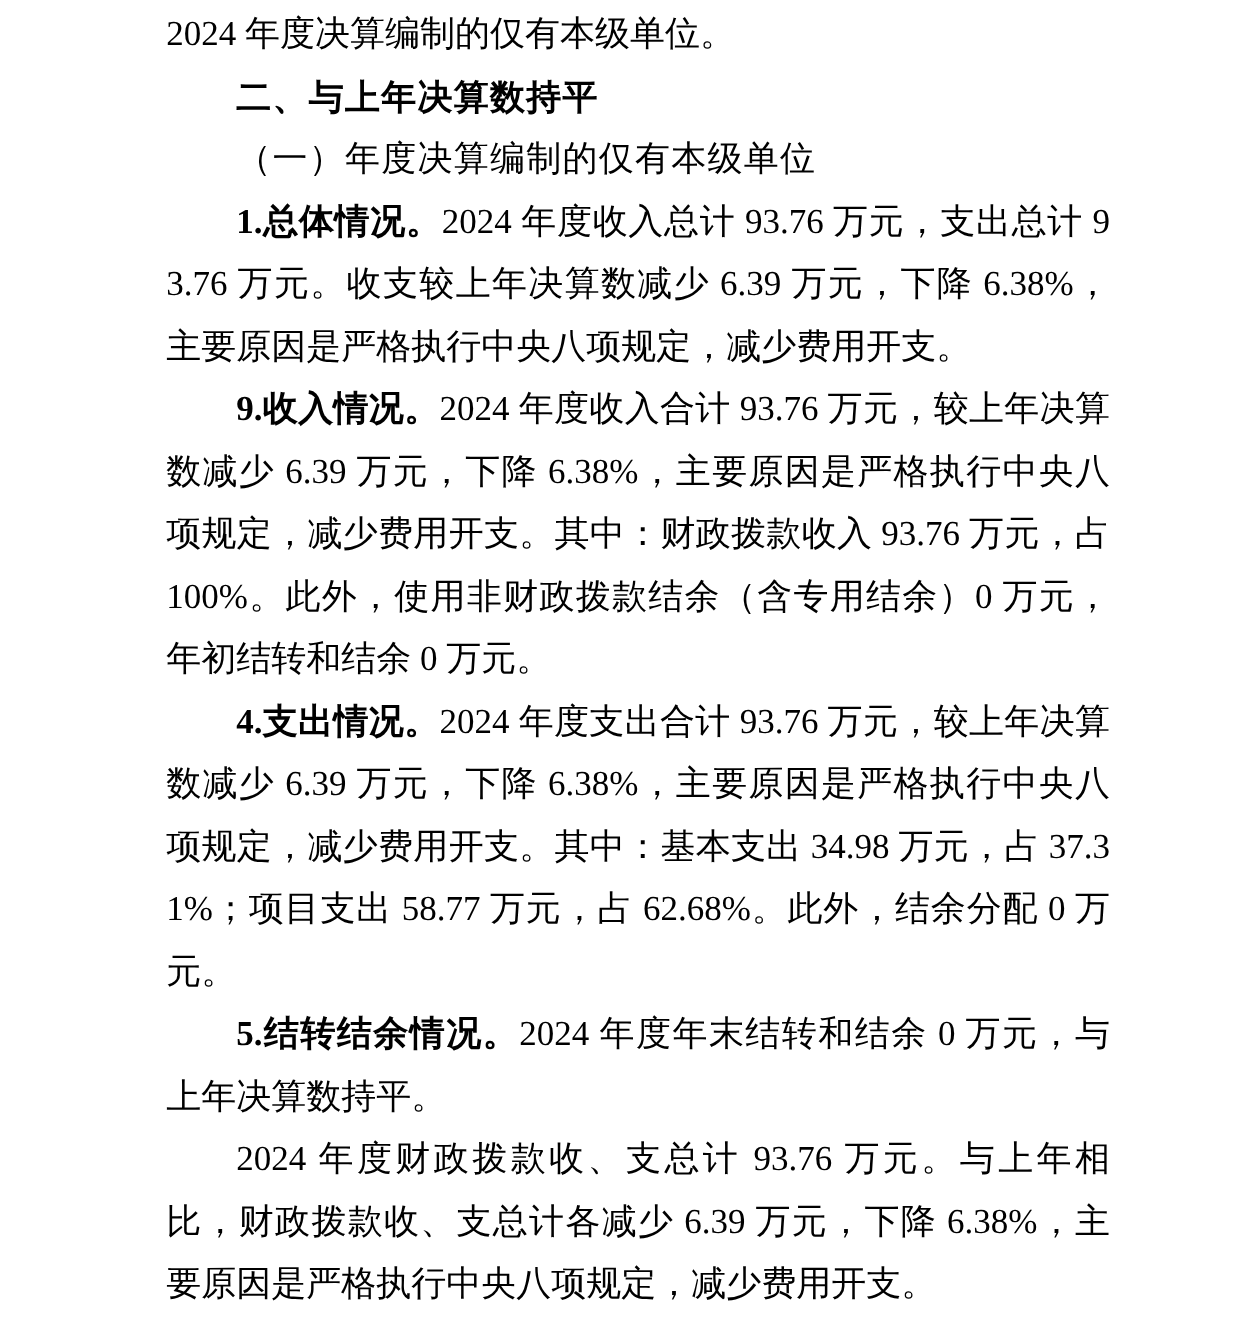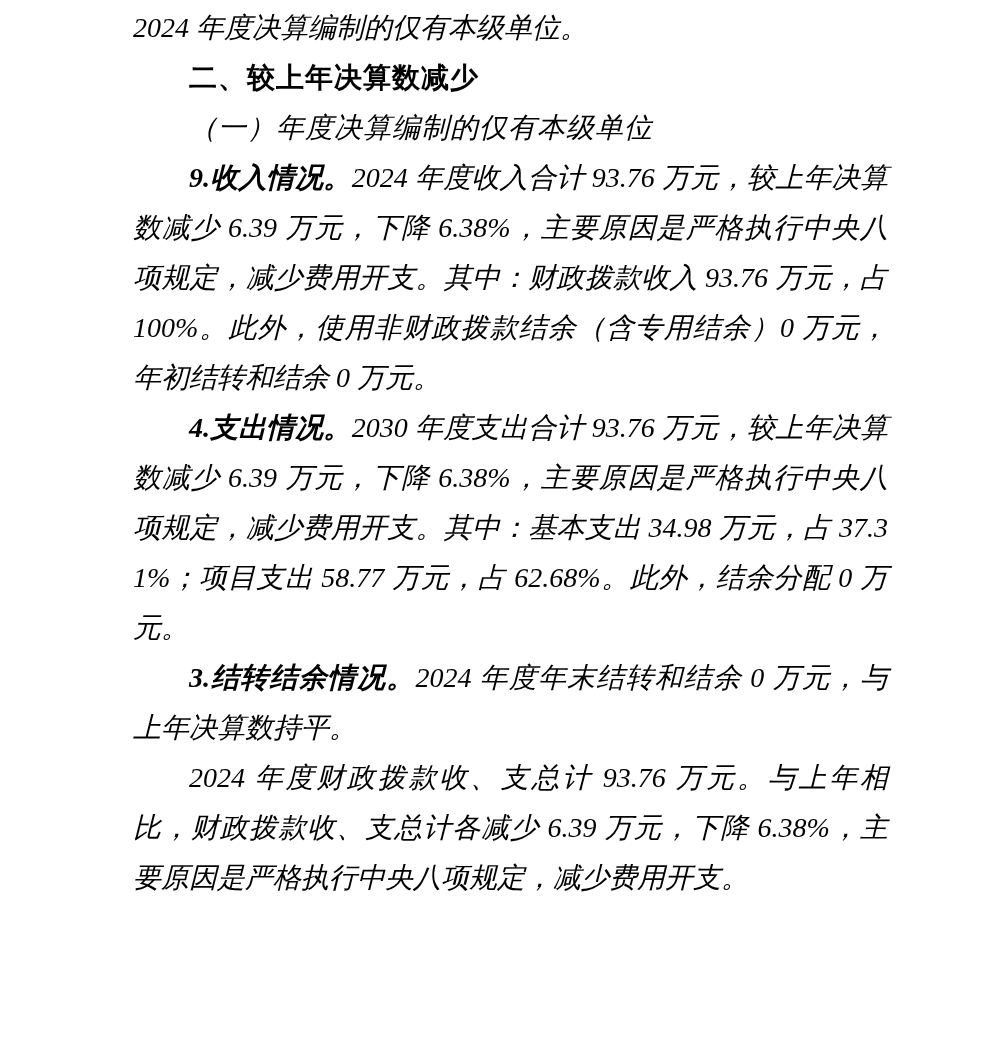--- a/index.html
+++ b/index.html
@@ -19,21 +19,20 @@
     line-height: 50px;
     color: #000000;
     overflow: hidden;
   }
   .para {
     margin: 0;
     text-align: justify;
     text-justify: inter-character;
     text-align-last: left;
     word-break: break-all;
-    font-style: italic;
   }
   .indent {
     text-indent: 2em;
   }
   .section-heading {
     margin: 0;
     text-indent: 2em;
     font-family: "Liberation Sans", sans-serif;
     font-weight: bold;
     font-size: 28px;
@@ -50,27 +49,28 @@
     font-weight: bold;
   }
 </style>
 </head>
 <body>
 
 <div class="page">
 
   <p class="para">2024 年度决算编制的仅有本级单位。</p>
 
-  <h2 class="section-heading">二、较上年决算数减少</h2>
+  <h2 class="section-heading">二、与上年决算数持平</h2>
 
   <p class="para subsection-heading">（一）年度决算编制的仅有本级单位</p>
 
+  <p class="para indent"><b class="lead">1.总体情况。</b><span>2024 年度收入总计 93.76 万元，支出总计 93.76 万元。收支较上年决算数减少 6.39 万元，下降 6.38%，主要原因是严格执行中央八项规定，减少费用开支。</span></p>
 
   <p class="para indent"><b class="lead">9.收入情况。</b><span>2024 年度收入合计 93.76 万元，较上年决算数减少 6.39 万元，下降 6.38%，主要原因是严格执行中央八项规定，减少费用开支。其中：财政拨款收入 93.76 万元，占 100%。此外，使用非财政拨款结余（含专用结余）0 万元，年初结转和结余 0 万元。</span></p>
 
-  <p class="para indent"><b class="lead">4.支出情况。</b><span>2030 年度支出合计 93.76 万元，较上年决算数减少 6.39 万元，下降 6.38%，主要原因是严格执行中央八项规定，减少费用开支。其中：基本支出 34.98 万元，占 37.31%；项目支出 58.77 万元，占 62.68%。此外，结余分配 0 万元。</span></p>
+  <p class="para indent"><b class="lead">4.支出情况。</b><span>2024 年度支出合计 93.76 万元，较上年决算数减少 6.39 万元，下降 6.38%，主要原因是严格执行中央八项规定，减少费用开支。其中：基本支出 34.98 万元，占 37.31%；项目支出 58.77 万元，占 62.68%。此外，结余分配 0 万元。</span></p>
 
-  <p class="para indent"><b class="lead">3.结转结余情况。</b><span>2024 年度年末结转和结余 0 万元，与上年决算数持平。</span></p>
+  <p class="para indent"><b class="lead">5.结转结余情况。</b><span>2024 年度年末结转和结余 0 万元，与上年决算数持平。</span></p>
 
 
   <p class="para indent">2024 年度财政拨款收、支总计 93.76 万元。与上年相比，财政拨款收、支总计各减少 6.39 万元，下降 6.38%，主要原因是严格执行中央八项规定，减少费用开支。</p>
 
 </div>
 
 </body></html>

